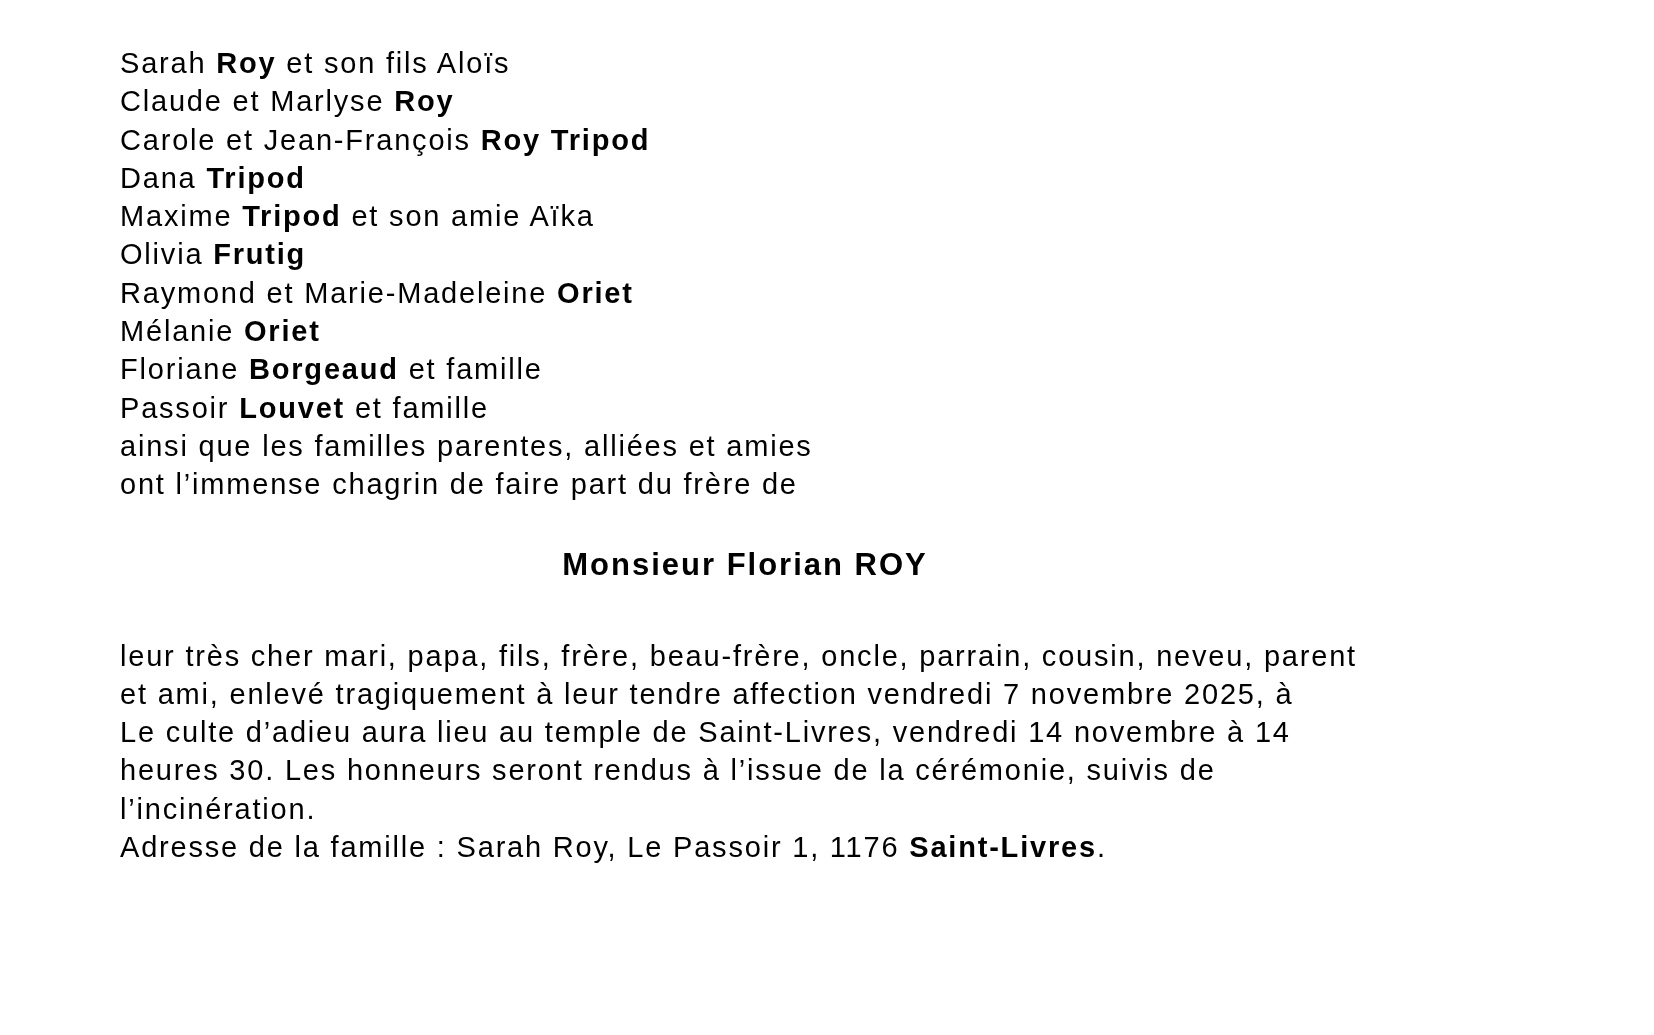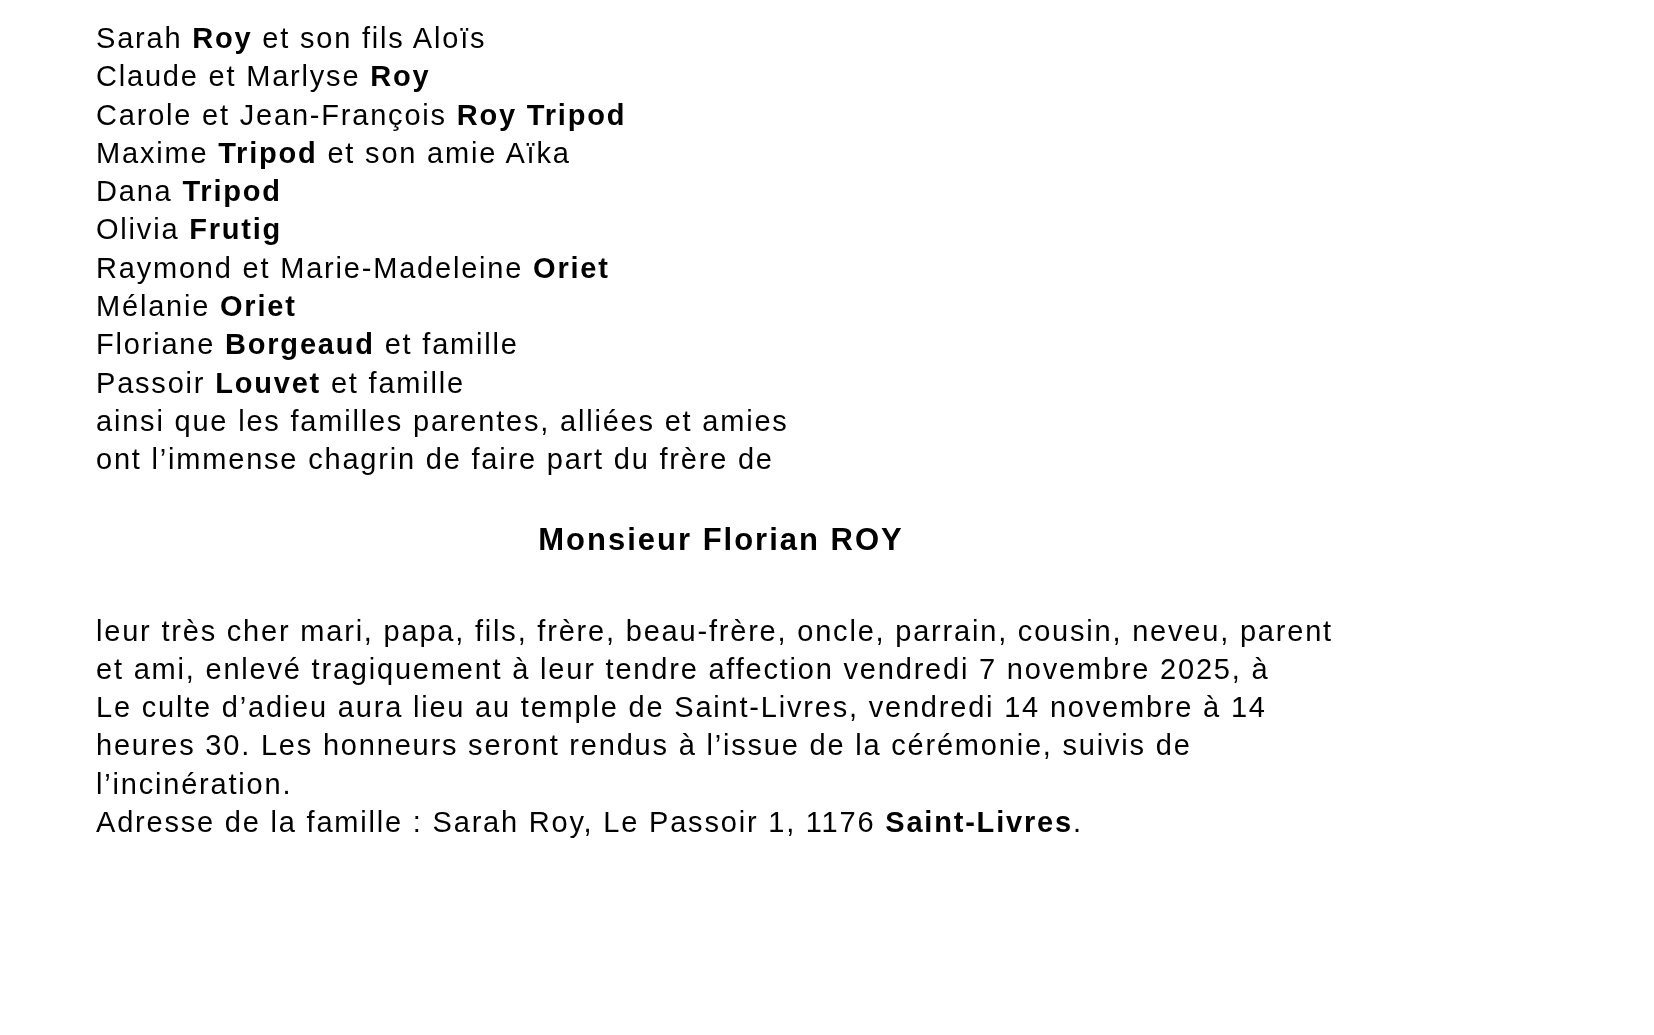--- a/index.html
+++ b/index.html
@@ -8,23 +8,23 @@
     background: #ffffff;
   }
   body {
     width: 1654px;
     height: 1035px;
     overflow: hidden;
     font-family: "Liberation Sans", "DejaVu Sans", sans-serif;
     color: #000000;
   }
   .content {
-    margin-left: 96px;
+    margin-left: 120px;
     width: 1250px;
-    padding-top: 19px;
+    padding-top: 44px;
   }
   .text-line {
     font-size: 29px;
     line-height: 38.3px;
     letter-spacing: 1.8px;
     white-space: nowrap;
   }
   .seg.bold {
     font-weight: bold;
   }
@@ -43,22 +43,22 @@
 </style>
 </head>
 <body>
 
 <div class="content">
 
   <div class="names-block">
       <div class="text-line"><span class="seg">Sarah </span><span class="seg bold">Roy</span><span class="seg"> et son fils Aloïs</span></div>
       <div class="text-line"><span class="seg">Claude et Marlyse </span><span class="seg bold">Roy</span></div>
       <div class="text-line"><span class="seg">Carole et Jean-François </span><span class="seg bold">Roy Tripod</span></div>
+      <div class="text-line"><span class="seg">Dana </span><span class="seg bold">Tripod</span></div>
       <div class="text-line"><span class="seg">Maxime </span><span class="seg bold">Tripod</span><span class="seg"> et son amie Aïka</span></div>
-      <div class="text-line"><span class="seg">Dana </span><span class="seg bold">Tripod</span></div>
       <div class="text-line"><span class="seg">Olivia </span><span class="seg bold">Frutig</span></div>
       <div class="text-line"><span class="seg">Raymond et Marie-Madeleine </span><span class="seg bold">Oriet</span></div>
       <div class="text-line"><span class="seg">Mélanie </span><span class="seg bold">Oriet</span></div>
       <div class="text-line"><span class="seg">Floriane </span><span class="seg bold">Borgeaud</span><span class="seg"> et famille</span></div>
       <div class="text-line"><span class="seg">Passoir </span><span class="seg bold">Louvet</span><span class="seg"> et famille</span></div>
       <div class="text-line"><span class="seg">ainsi que les familles parentes, alliées et amies</span></div>
       <div class="text-line"><span class="seg">ont l’immense chagrin de faire part du frère de</span></div>
     </div>
 
   <h1 class="deceased-title">Monsieur Florian ROY</h1>

